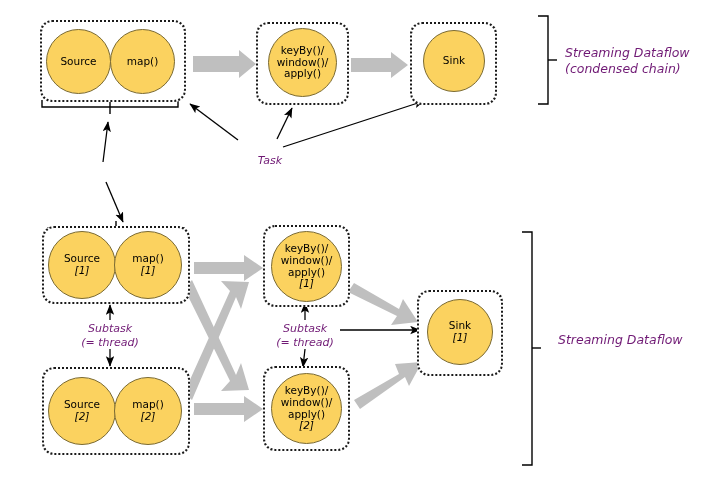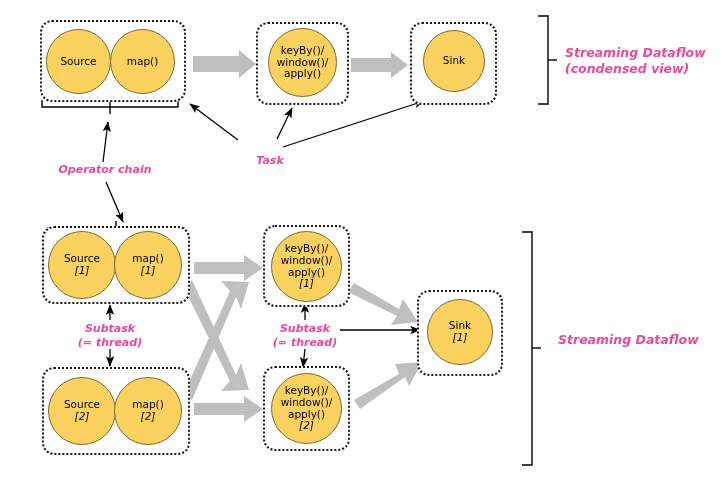--- a/index.html
+++ b/index.html
@@ -50,26 +50,25 @@
   .circle .idx {
     font-style: italic;
     font-size: 10.5px;
   }
   .circle .ln { display: block; white-space: nowrap; }
   
   .anno {
     position: absolute;
     font-style: italic;
     font-size: 11px;
-    color: #ec4899;
+    color: #701a75;
     white-space: nowrap;
     font-family: "DejaVu Sans", sans-serif;
     line-height: 1.25;
     text-align: center;
-    font-weight: bold;
   }
   .anno.big {
     font-size: 12.5px;
     text-align: left;
   }
 </style>
 </head>
 <body>
 
 <div id="stage">
@@ -164,25 +163,24 @@
   </div>
 
   <div class="task-box" style="left:410px; top:22px; width:87px; height:83px;">
   </div>
   <div class="circle" style="left:423px; top:30px; width:62px; height:62px;">
     <span class="ln">Sink</span>
   </div>
 
   <div class="anno" style="left:240px; top:154px; width:60px;">Task</div>
 
-  <div class="anno" style="left:50px; top:163px; width:110px;">Operator chain</div>
 
   <div class="anno big" style="left:565px; top:45px; width:155px;">
     <span class="ln">Streaming Dataflow</span><br>
-    <span class="ln">(condensed view)</span>
+    <span class="ln">(condensed chain)</span>
   </div>
 
   <div class="task-box" style="left:42px; top:226px; width:148px; height:78px;">
   </div>
   <div class="circle" style="left:48px; top:231px; width:68px; height:68px;">
     <span class="ln">Source</span>
     <span class="ln idx">[1]</span>
   </div>
   <div class="circle" style="left:114px; top:231px; width:68px; height:68px;">
     <span class="ln">map()</span>

